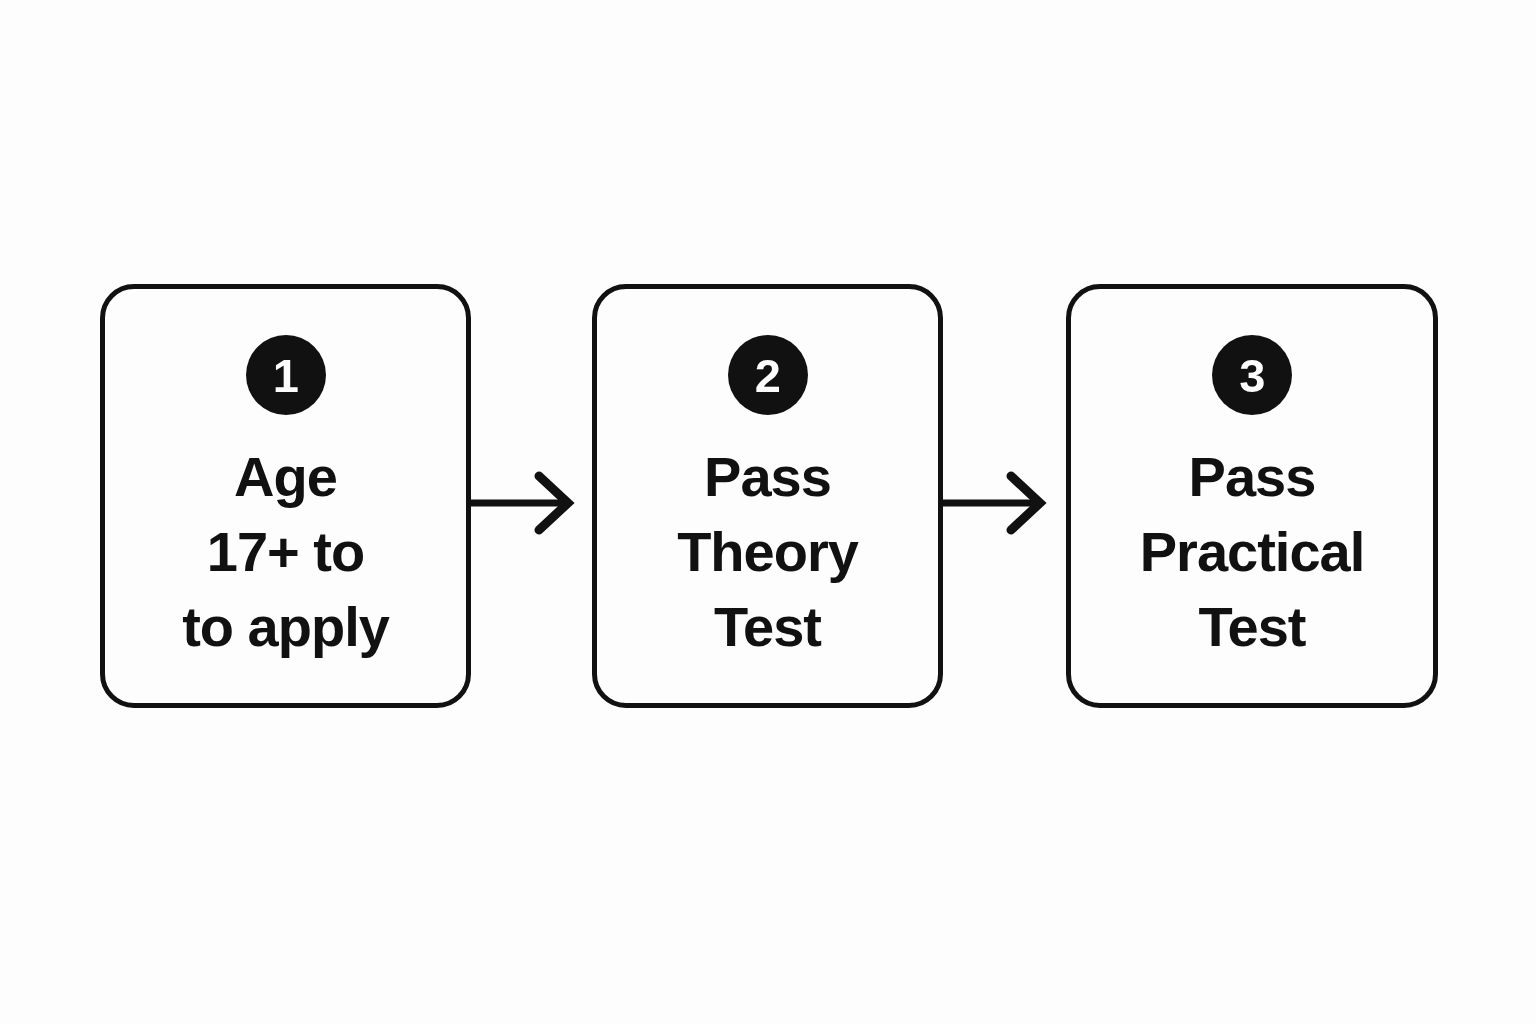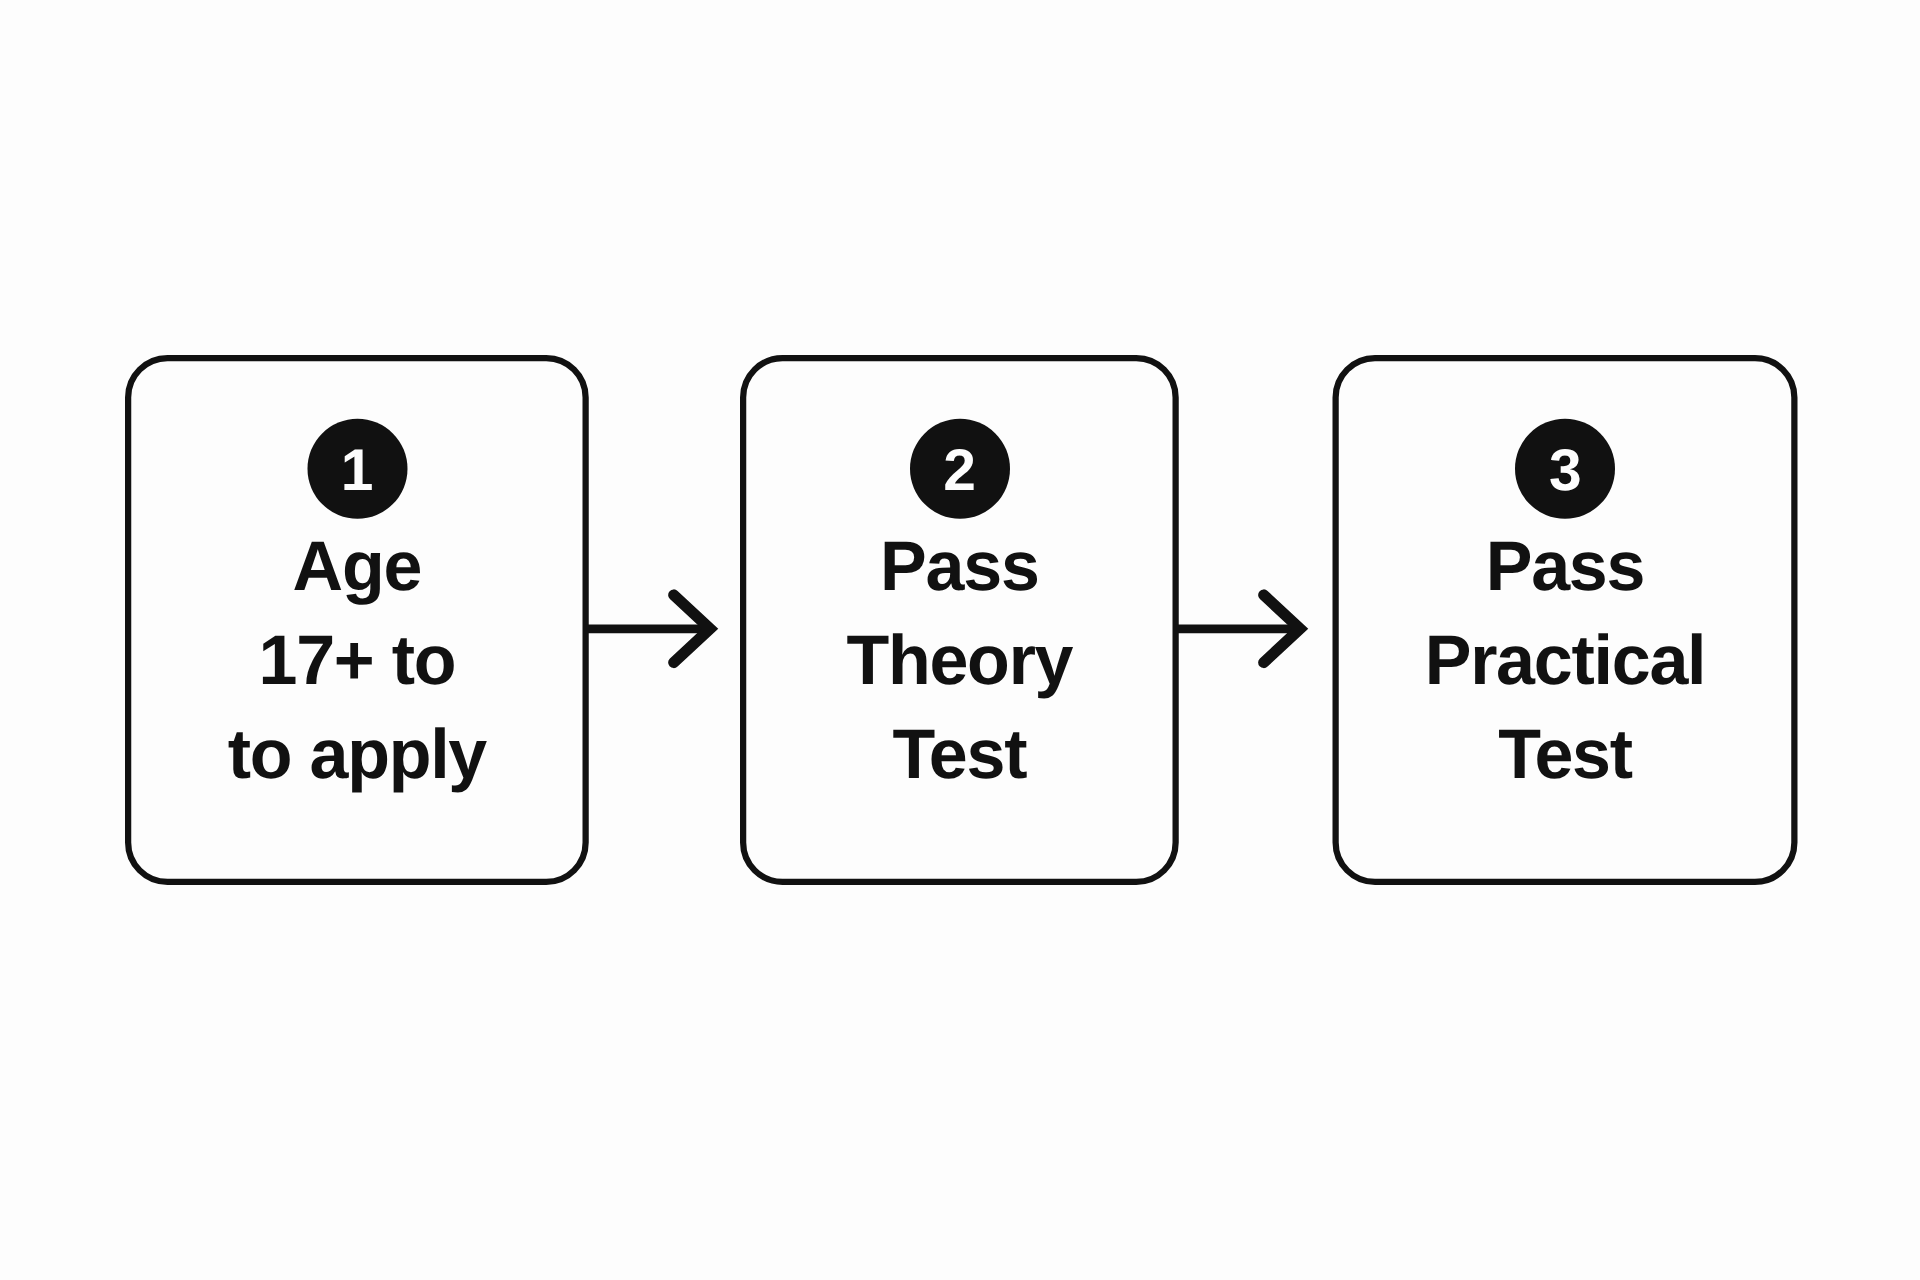--- a/index.html
+++ b/index.html
@@ -51,20 +51,21 @@
     justify-content: center;
     font-size: 47px;
     font-weight: bold;
     line-height: 1;
     letter-spacing: -0.5px;
     user-select: none;
   }
 
   
   .step-label {
+    margin-top: 24px;
     text-align: center;
     color: #111111;
     font-size: 56px;
     font-weight: bold;
     line-height: 75px;
     letter-spacing: -1px;
     white-space: pre-line;
   }
 
   

